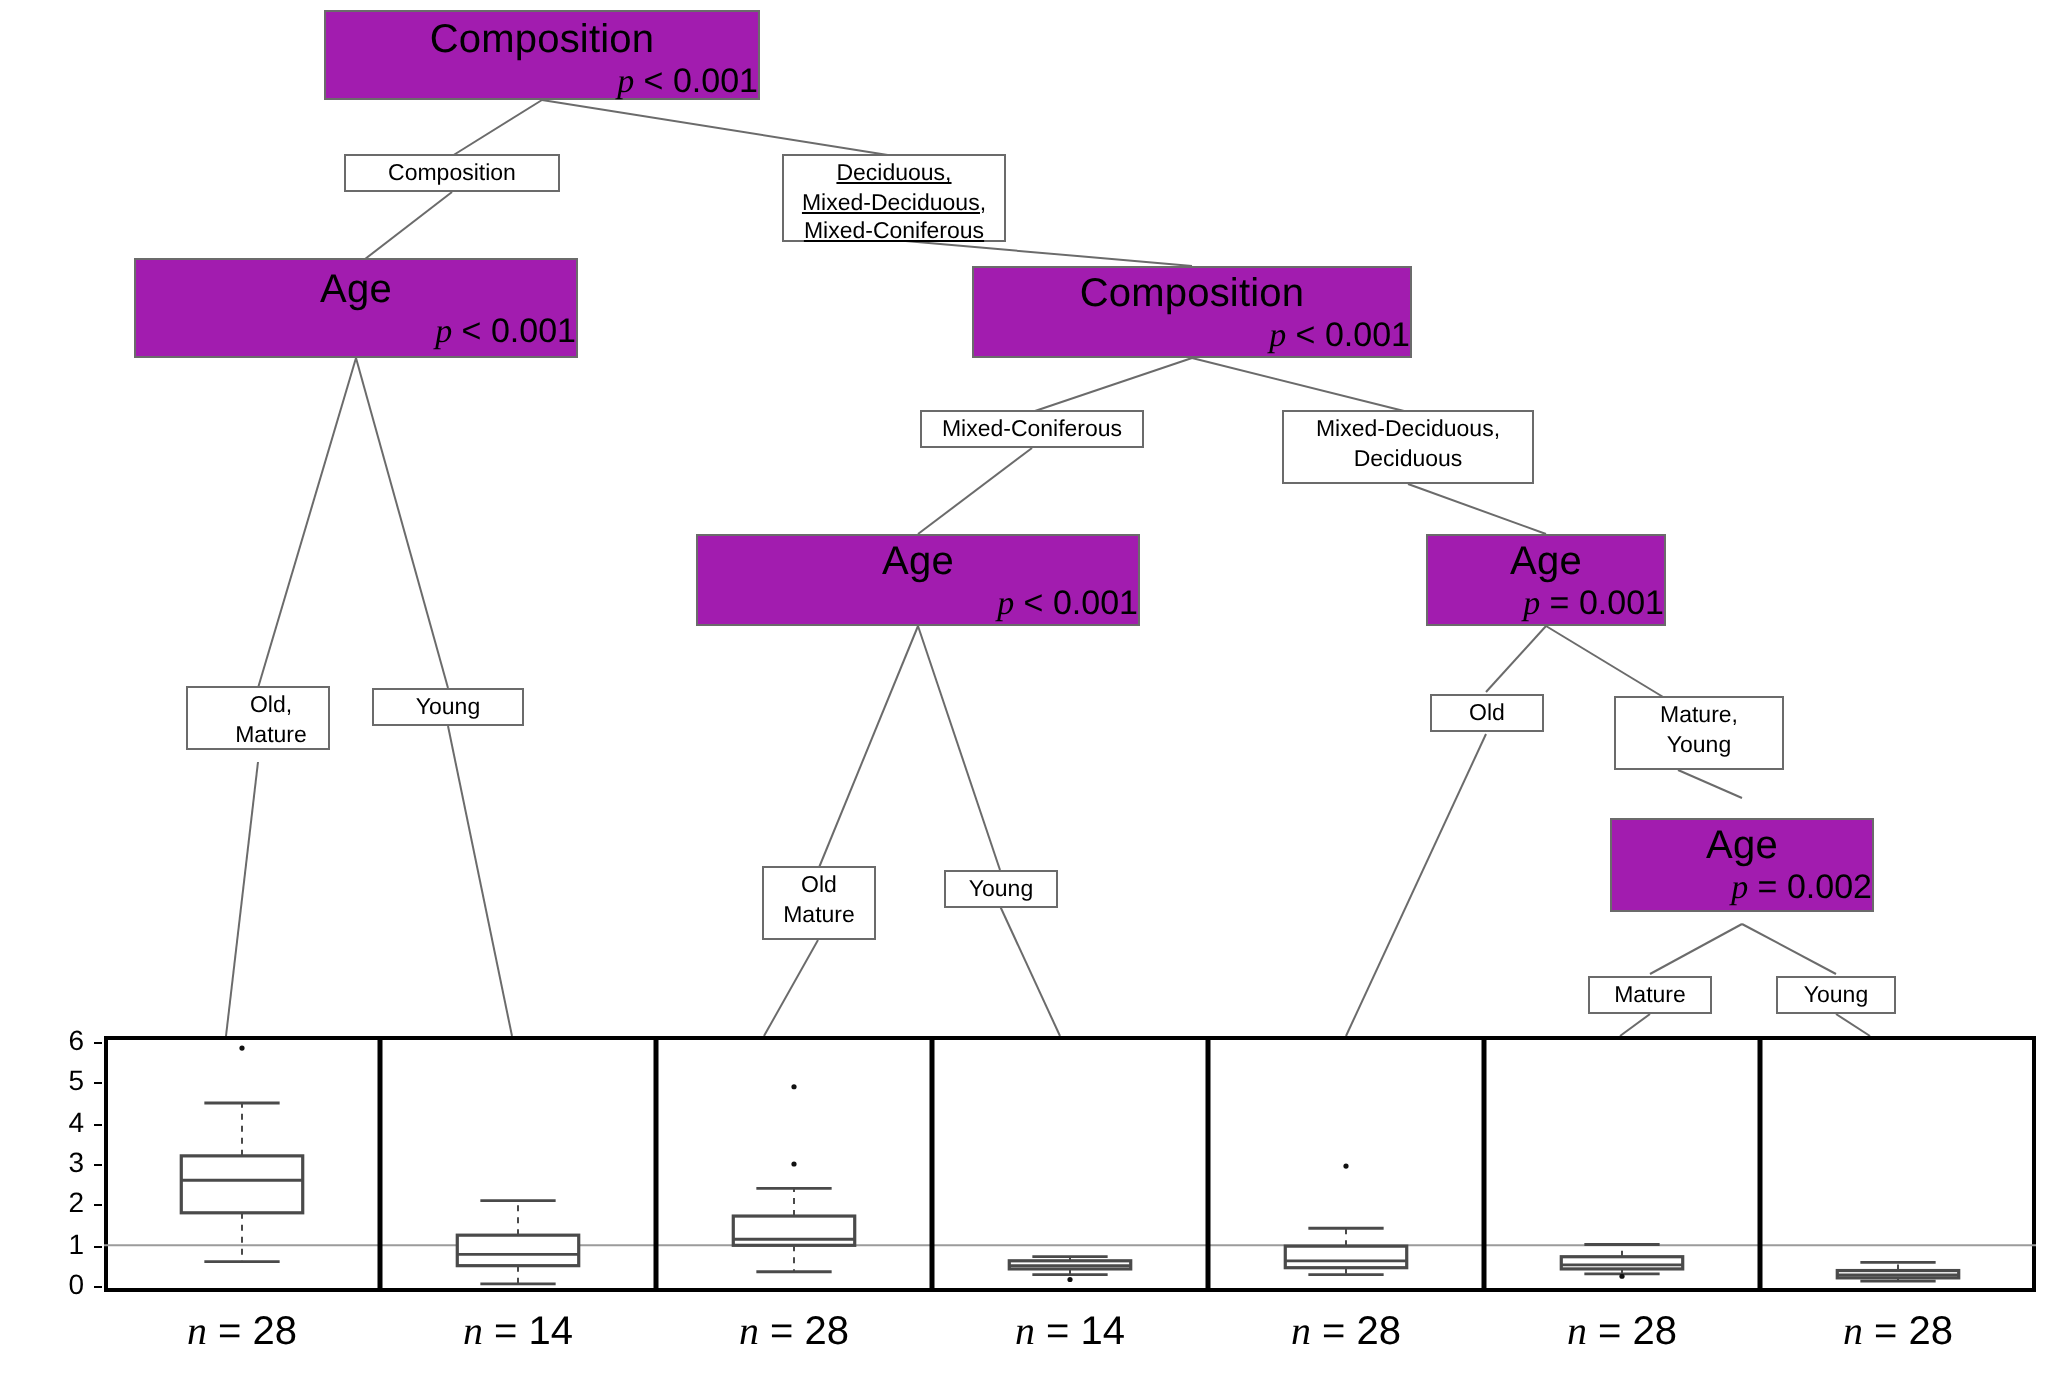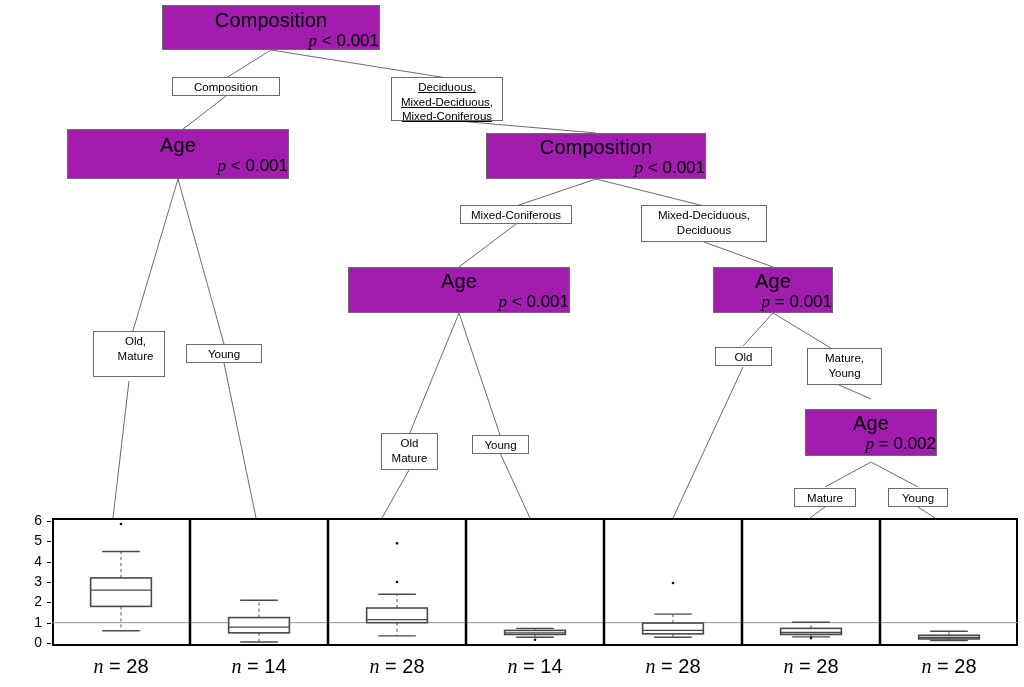--- a/index.html
+++ b/index.html
@@ -129,38 +129,38 @@
     <div class="ttl">Age</div>
     <div class="pv"><i>p</i> = 0.002</div>
   </div>
 
   <div class="edge-label" style="left:172px;top:77px;width:108px;height:19px;">Composition</div>
 
   <div class="edge-label" style="left:391px;top:77px;width:112px;height:44px;text-decoration:underline;">Deciduous,
 Mixed-Deciduous,
 Mixed-Coniferous</div>
 
-  <div class="edge-label" style="left:93px;top:331px;width:72px;height:46px;padding-left:17px;">Old,
+  <div class="edge-label" style="left:93px;top:343px;width:72px;height:32px;padding-left:17px;">Old,
 Mature</div>
 
   <div class="edge-label" style="left:186px;top:344px;width:76px;height:19px;">Young</div>
 
   <div class="edge-label" style="left:460px;top:205px;width:112px;height:19px;">Mixed-Coniferous</div>
 
   <div class="edge-label" style="left:641px;top:205px;width:126px;height:37px;">Mixed-Deciduous,
 Deciduous</div>
 
   <div class="edge-label" style="left:381px;top:433px;width:57px;height:37px;">Old
 Mature</div>
 
   <div class="edge-label" style="left:472px;top:435px;width:57px;height:19px;">Young</div>
 
   <div class="edge-label" style="left:715px;top:347px;width:57px;height:19px;">Old</div>
 
-  <div class="edge-label" style="left:807px;top:348px;width:75px;height:37px;">Mature,
+  <div class="edge-label" style="left:807px;top:348px;width:85px;height:37px;">Mature,
 Young</div>
 
   <div class="edge-label" style="left:794px;top:488px;width:62px;height:19px;">Mature</div>
 
   <div class="edge-label" style="left:888px;top:488px;width:60px;height:19px;">Young</div>
 
   <div id="yticks">
       <div class="ytick" style="left: 26px; top: 634px;">0</div>
       <div class="ytickmark" style="left: 47px; top: 643px;"></div>
       <div class="ytick" style="left: 26px; top: 613.667px;">1</div>

